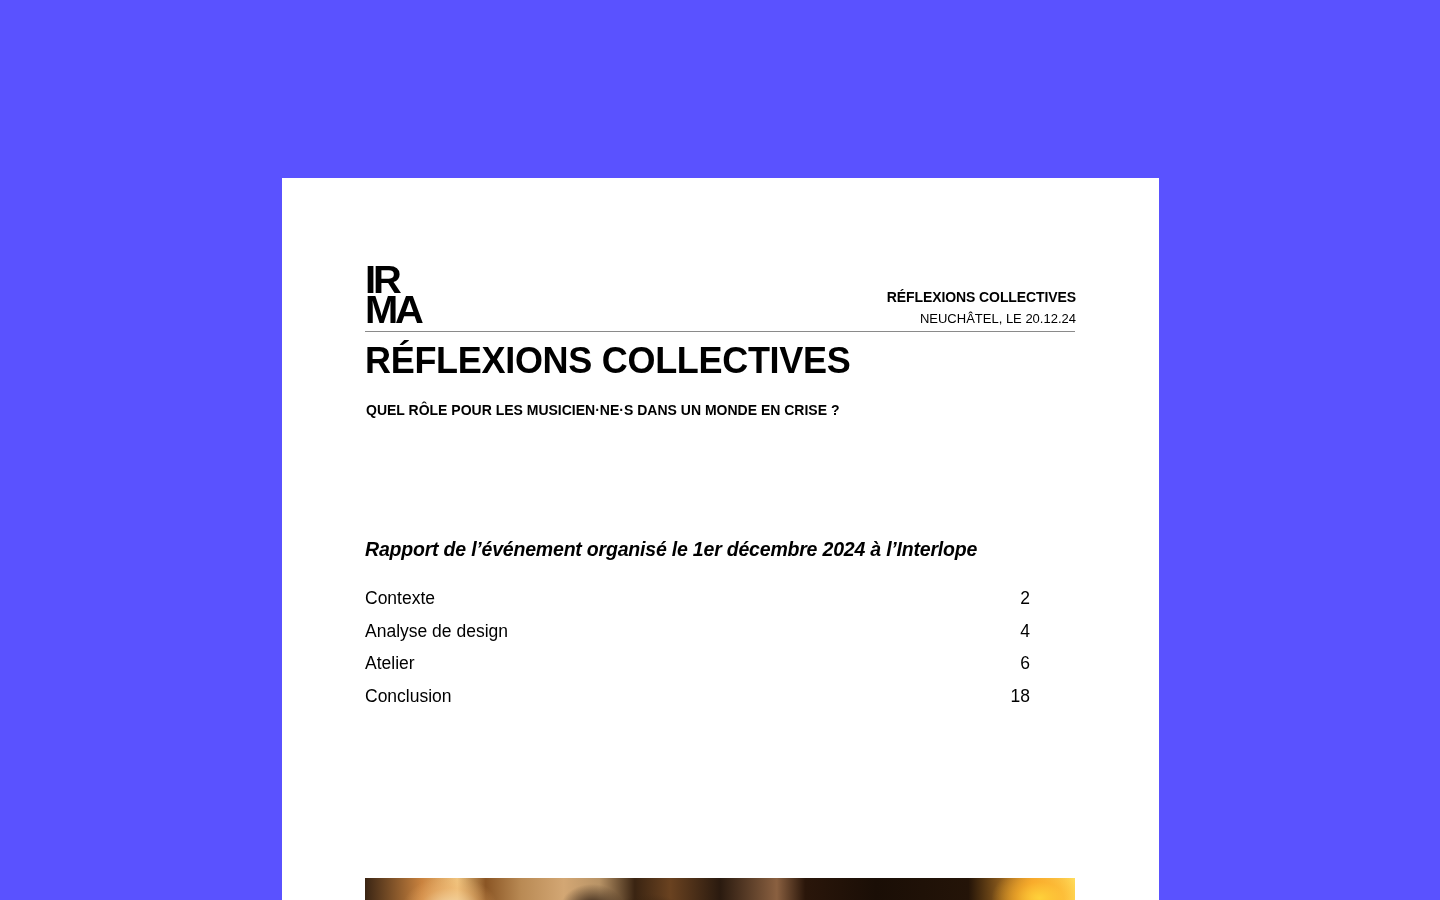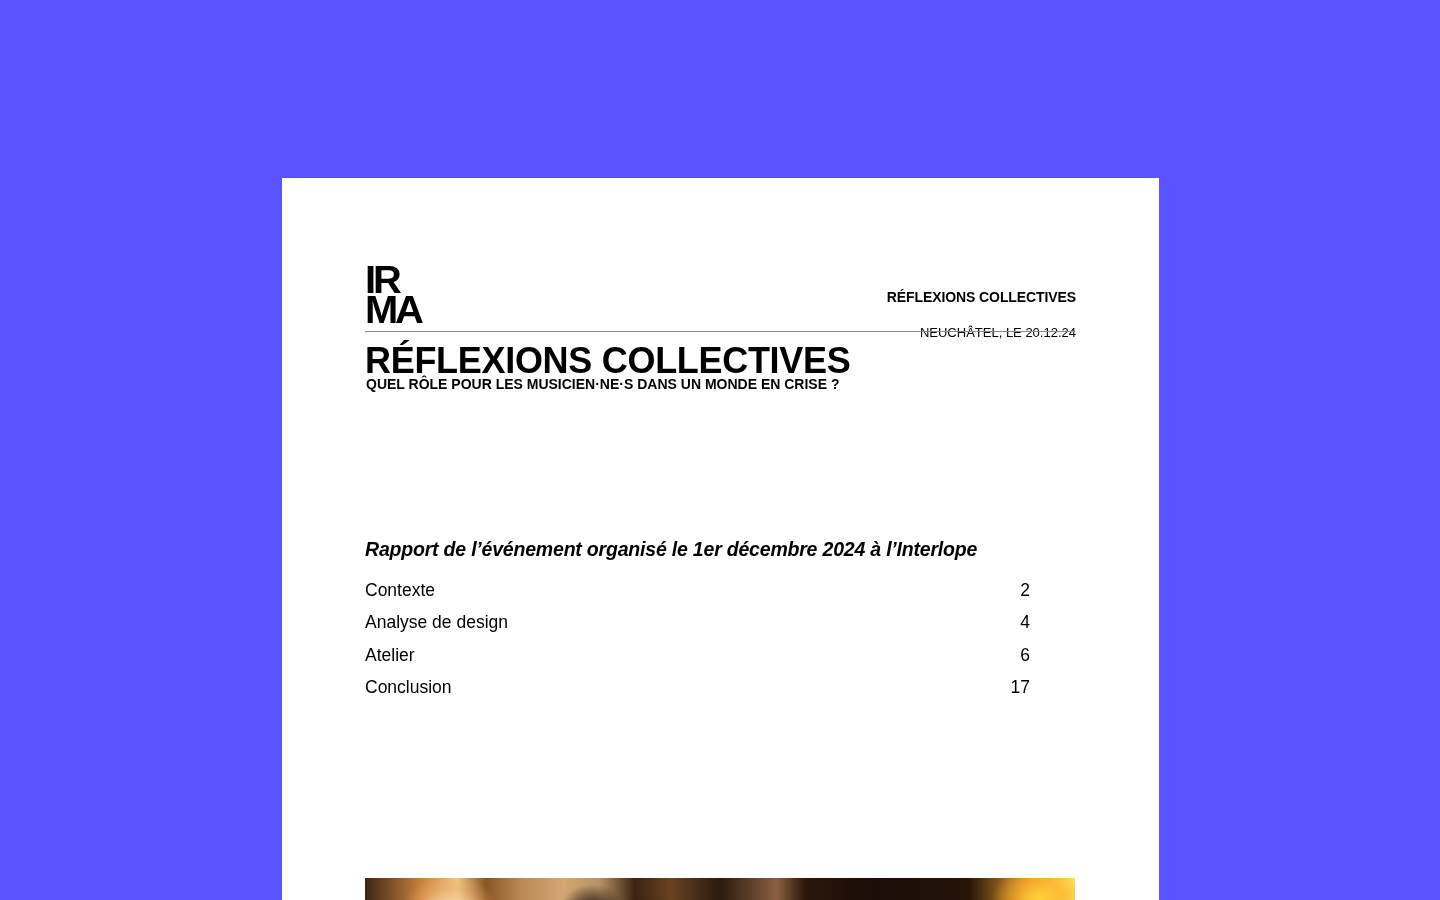--- a/index.html
+++ b/index.html
@@ -34,40 +34,40 @@
     }
     .doc-header-right .series {
       font-weight: 700;
       font-size: 14px;
       line-height: 16px;
       letter-spacing: -0.1px;
     }
     .doc-header-right .place-date {
       font-size: 13px;
       line-height: 16px;
-      margin-top: 20px;
+      margin-top: 6px;
     }
     .divider {
       position: absolute;
       left: 83px; top: 153px;
       width: 710px; height: 1px;
       background: #8a8a8a;
     }
     .main-title {
       position: absolute;
       left: 83px; top: 162px;
       font-weight: 900;
       font-size: 36px;
       line-height: 42px;
       letter-spacing: -0.3px;
       white-space: nowrap;
     }
     .subtitle {
       position: absolute;
-      left: 84px; top: 198px;
+      left: 84px; top: 224px;
       font-weight: 700;
       font-size: 14px;
       line-height: 17px;
       letter-spacing: 0px;
       white-space: nowrap;
     }
     .report-title {
       position: absolute;
       left: 83px; top: 359px;
       font-weight: 700;
@@ -79,21 +79,21 @@
     }
     .toc {
       position: absolute;
       left: 83px; top: 400px;
       width: 665px;
       list-style: none;
     }
     .toc-row {
       display: flex;
       justify-content: space-between;
-      align-items: flex-start;
+      align-items: flex-end;
       height: 32.4px;
       font-size: 17.5px;
       line-height: 24px;
       cursor: pointer;
     }
     .toc-row .num { text-align: right; }
     .photo {
       position: absolute;
       left: 83px; top: 700px;
       width: 710px; height: 100px;
@@ -140,19 +140,19 @@
     <li class="toc-row">
       <span>Analyse de design</span>
       <span class="num">4</span>
     </li>
     <li class="toc-row">
       <span>Atelier</span>
       <span class="num">6</span>
     </li>
     <li class="toc-row">
       <span>Conclusion</span>
-      <span class="num">17</span>
+      <span class="num">18</span>
     </li>
   </ul>
 
   <div class="photo" title="warm-toned event photo (cropped)"></div>
 
 </div>
 
 </body></html>

